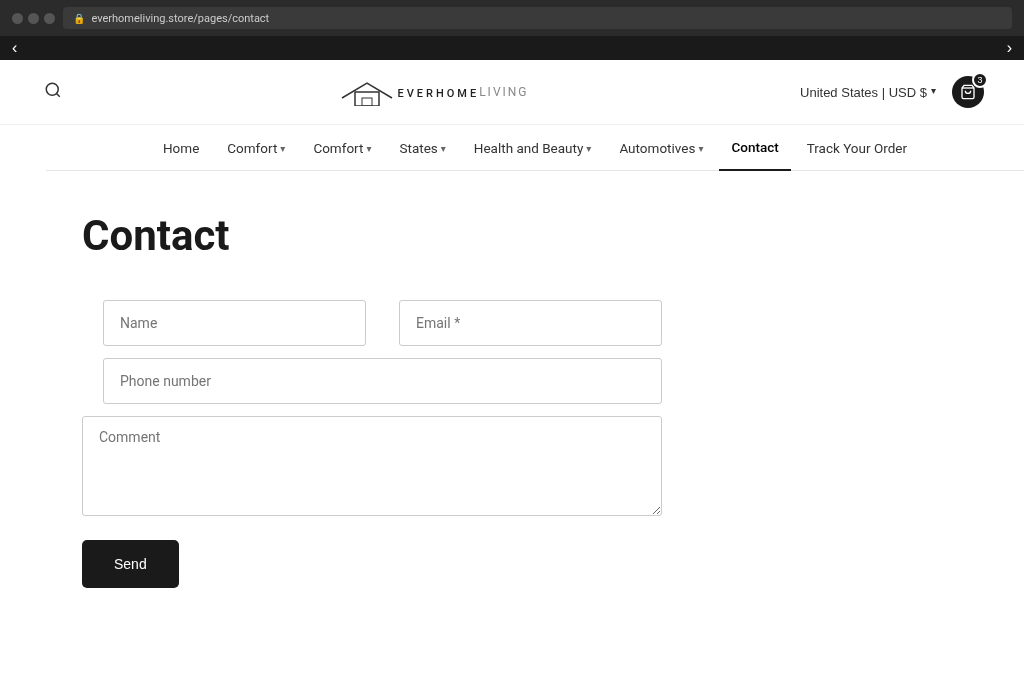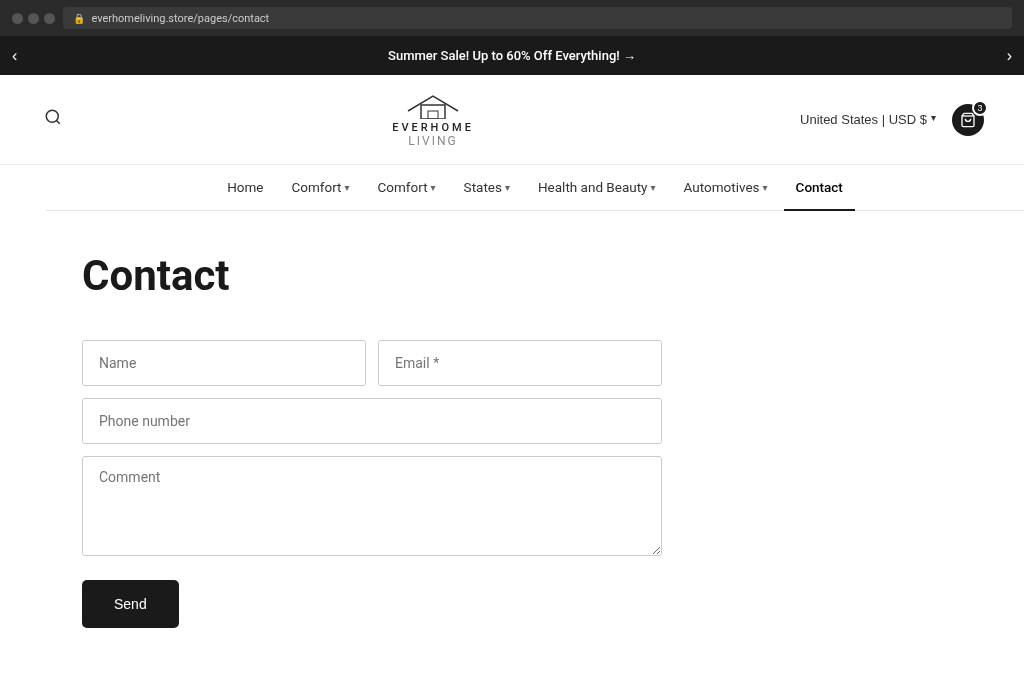--- a/index.html
+++ b/index.html
@@ -148,21 +148,21 @@
       align-items: center;
       justify-content: center;
       border: 2px solid #fff;
     }
 
     
     .nav {
       border-bottom: 1px solid #e5e5e5;
       padding: 0 40px;
       display: flex;
-      align-items: flex-start;
+      align-items: flex-end;
       justify-content: center;
       gap: 4px;
       margin-left: 46px;
     }
     .nav-item {
       padding: 14px 12px;
       font-size: 13.5px;
       color: #333;
       cursor: pointer;
       text-decoration: none;
@@ -208,20 +208,21 @@
     }
     .form-field {
       flex: 1;
       padding: 14px 16px;
       border: 1px solid #ccc;
       border-radius: 3px;
       font-size: 14px;
       color: #555;
       outline: none;
       font-family: inherit;
+      margin-left: 21px;
     }
     .form-field.full-width {
       width: 100%;
     }
     .form-textarea {
       width: 100%;
       padding: 12px 16px;
       border: 1px solid #ccc;
       border-radius: 3px;
       font-size: 14px;
@@ -240,42 +241,41 @@
       font-size: 14px;
       font-weight: 500;
       border-radius: 5px;
       cursor: pointer;
       margin-top: 8px;
     }
 
     
     .logo-svg {
       display: flex;
-      flex-direction: column;
+      flex-direction: row;
       align-items: center;
     }
   </style>
 </head>
 <body>
 
 <div class="browser-chrome">
   <div class="browser-dots">
     <div class="browser-dot"></div>
     <div class="browser-dot"></div>
     <div class="browser-dot"></div>
   </div>
   <div class="browser-addressbar">
     <span class="browser-lock">🔒</span>
     <span class="browser-url">everhomeliving.store/pages/contact</span>
   </div>
 </div>
 
 <div class="announcement-bar">
   <button class="arrow-btn left">‹</button>
-  <span>Summer Sale! Up to 60% Off Everything! →</span>
   <button class="arrow-btn right">›</button>
 </div>
 
 <header class="header">
   <div class="header-left">
     <button class="search-icon-btn">
       <svg width="18" height="18" viewBox="0 0 24 24" fill="none" stroke="currentColor" stroke-width="2">
         <circle cx="11" cy="11" r="8"></circle>
         <line x1="21" y1="21" x2="16.65" y2="16.65"></line>
       </svg>
@@ -324,20 +324,21 @@
   </a>
   <a class="nav-item">
     <span>Health and Beauty</span>
     <span class="nav-chevron">▾</span>
   </a>
   <a class="nav-item">
     <span>Automotives</span>
     <span class="nav-chevron">▾</span>
   </a>
   <a class="nav-item active">Contact</a>
+  <a class="nav-item">Track Your Order</a>
 </nav>
 
 <main class="main-content">
   <h1 class="page-title">Contact</h1>
 
   <form class="contact-form">
     <div class="form-row">
       <input type="text" class="form-field" placeholder="Name" style="">
       <input type="email" class="form-field" placeholder="Email *" style="">
     </div>

